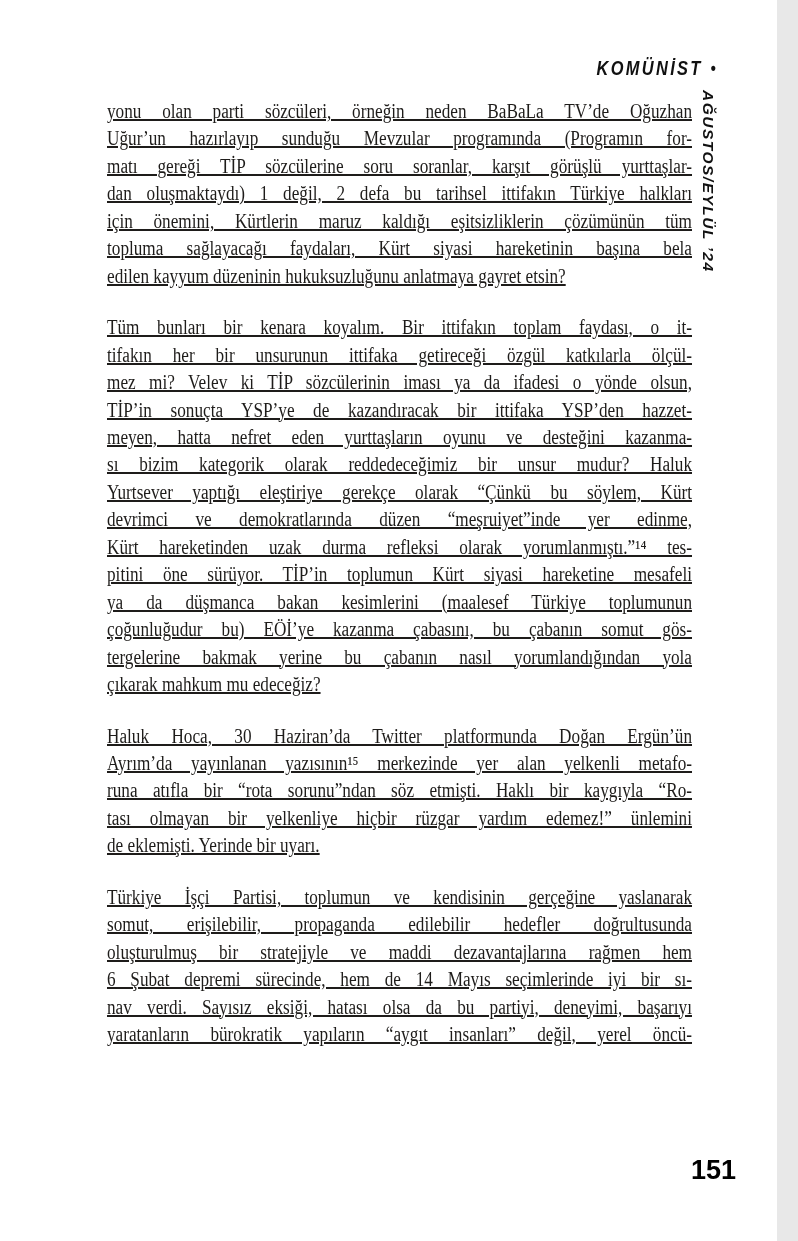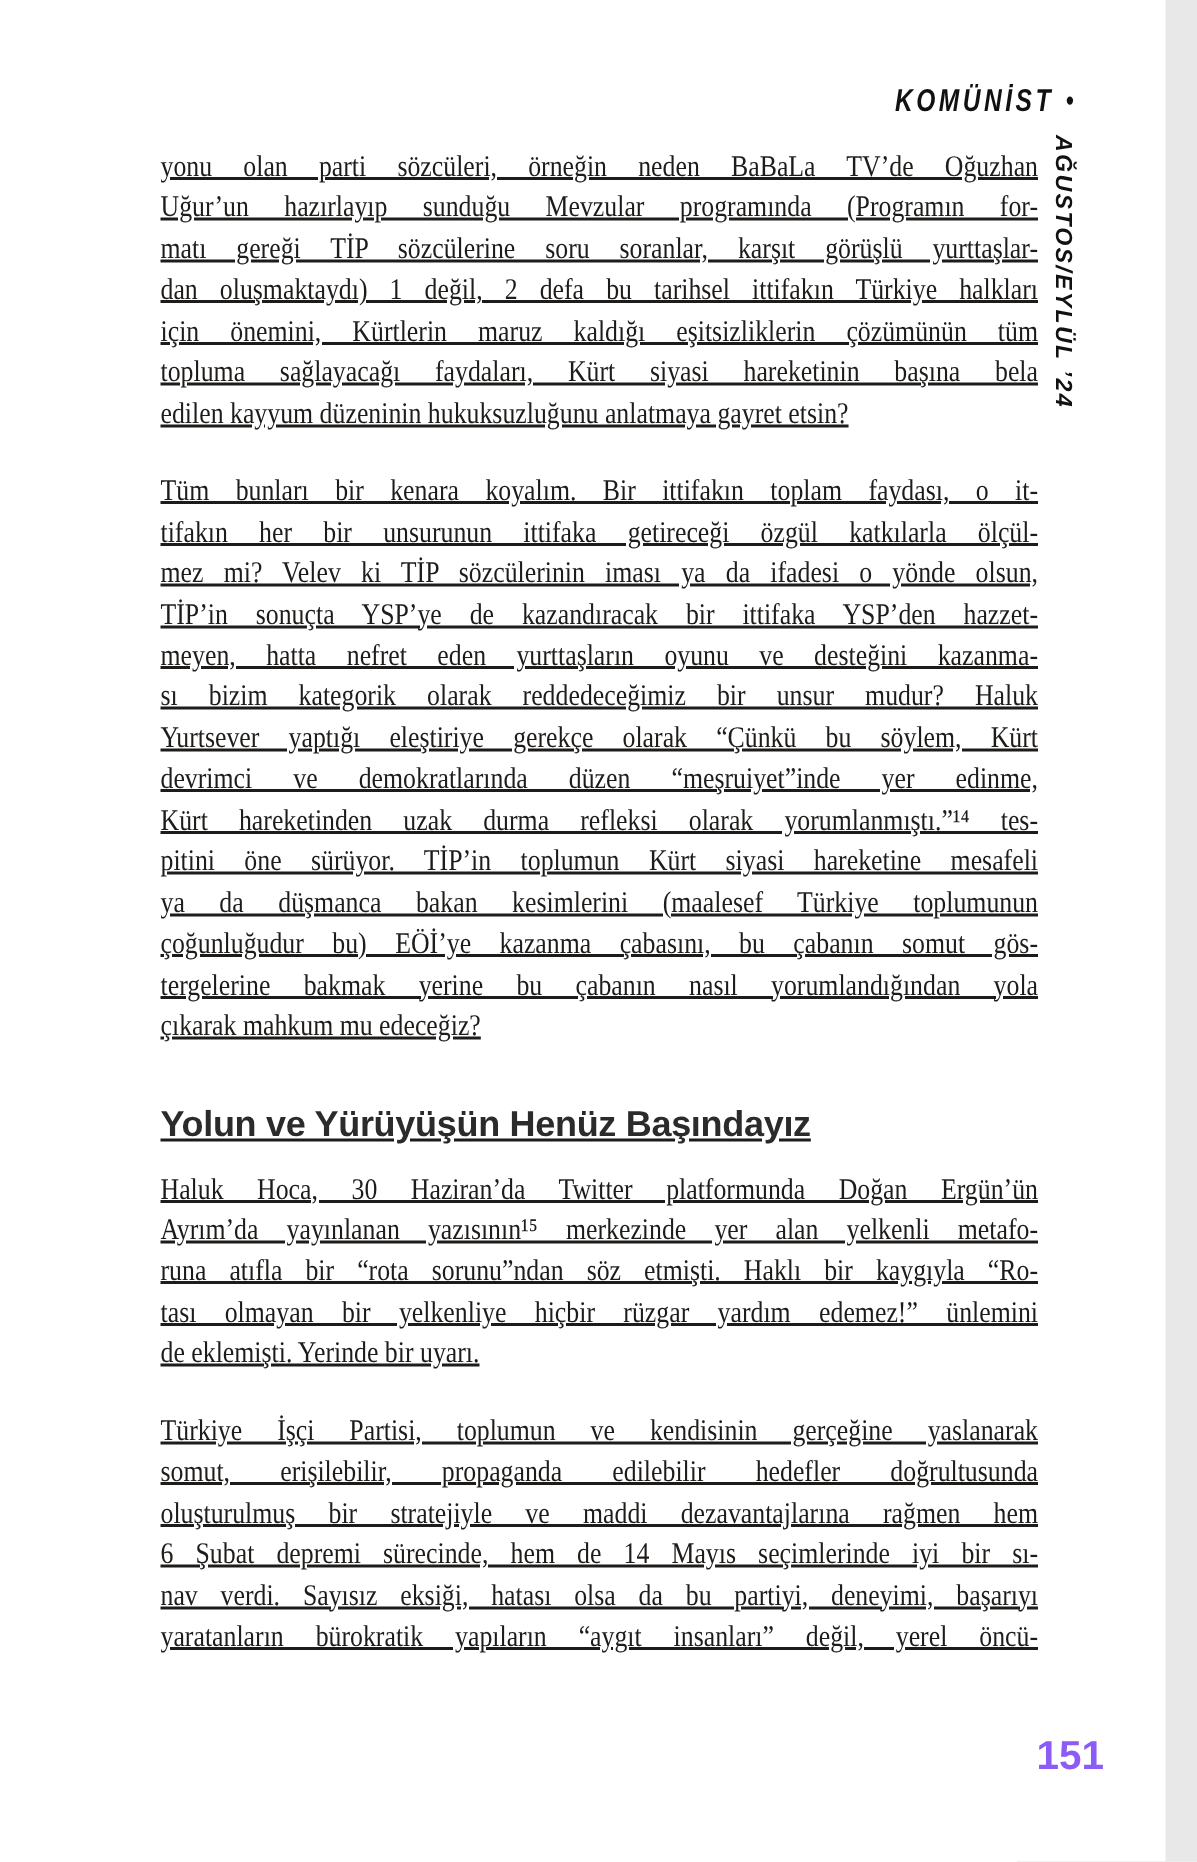--- a/index.html
+++ b/index.html
@@ -90,21 +90,21 @@
   }
 
   
   .page-number {
     position: absolute;
     top: 1155px;
     right: 41px;
     font-family: "Liberation Sans", sans-serif;
     font-weight: 700;
     font-size: 27px;
-    color: #8b5cf6;
+    color: #000000;
   }
 </style>
 </head>
 <body>
 
 <div class="page">
 
   <header>
     <div class="masthead">
       <span>KOMÜNİST</span>
@@ -133,21 +133,20 @@
         <div class="line">sı bizim kategorik olarak reddedeceğimiz bir unsur mudur? Haluk</div>
         <div class="line">Yurtsever yaptığı eleştiriye gerekçe olarak “Çünkü bu söylem, Kürt</div>
         <div class="line">devrimci ve demokratlarında düzen “meşruiyet”inde yer edinme,</div>
         <div class="line">Kürt hareketinden uzak durma refleksi olarak yorumlanmıştı.”¹⁴ tes-</div>
         <div class="line">pitini öne sürüyor. TİP’in toplumun Kürt siyasi hareketine mesafeli</div>
         <div class="line">ya da düşmanca bakan kesimlerini (maalesef Türkiye toplumunun</div>
         <div class="line">çoğunluğudur bu) EÖİ’ye kazanma çabasını, bu çabanın somut gös-</div>
         <div class="line">tergelerine bakmak yerine bu çabanın nasıl yorumlandığından yola</div>
         <div class="line last">çıkarak mahkum mu edeceğiz?</div>
       </div>
-      <h2 class="section-heading">Yolun ve Yürüyüşün Henüz Başındayız</h2>
       <div class="paragraph">
         <div class="line">Haluk Hoca, 30 Haziran’da Twitter platformunda Doğan Ergün’ün</div>
         <div class="line">Ayrım’da yayınlanan yazısının¹⁵ merkezinde yer alan yelkenli metafo-</div>
         <div class="line">runa atıfla bir “rota sorunu”ndan söz etmişti. Haklı bir kaygıyla “Ro-</div>
         <div class="line">tası olmayan bir yelkenliye hiçbir rüzgar yardım edemez!” ünlemini</div>
         <div class="line last">de eklemişti. Yerinde bir uyarı.</div>
       </div>
       <div class="paragraph">
         <div class="line">Türkiye İşçi Partisi, toplumun ve kendisinin gerçeğine yaslanarak</div>
         <div class="line">somut, erişilebilir, propaganda edilebilir hedefler doğrultusunda</div>

